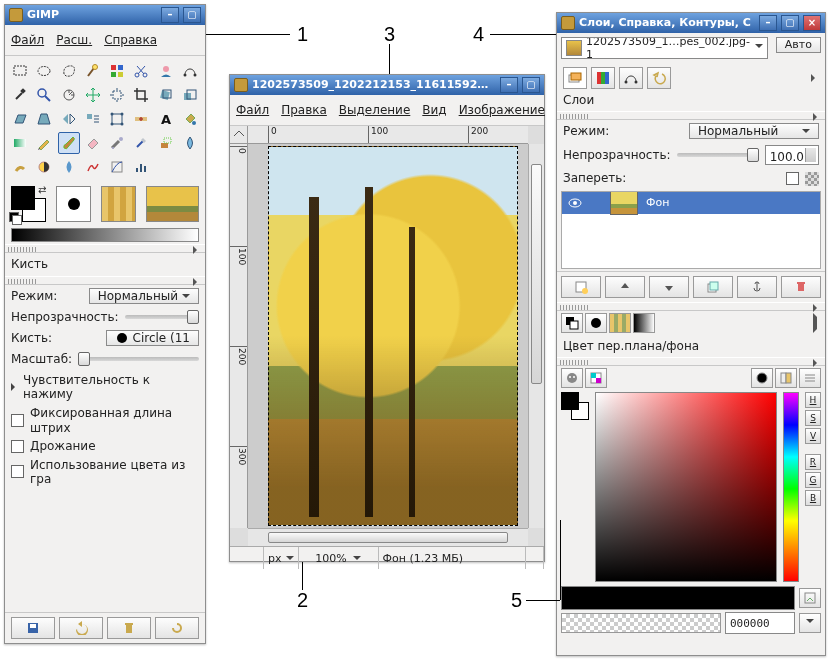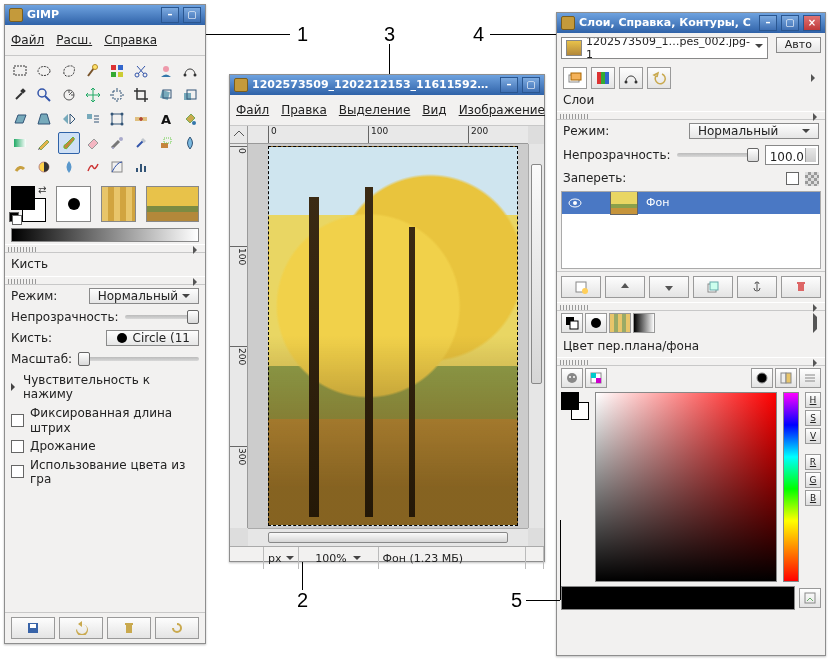--- a/index.html
+++ b/index.html
@@ -757,20 +757,29 @@
 
   <div class="cp-bottom">
     <div class="cp-cursw"></div>
     <span class="ch-tab">
         <svg width="12" height="12">
           <rect x="1" y="1" width="10" height="10" fill="none" stroke="#888"></rect>
           <path d="M3 9l3-3 3 3" fill="none" stroke="#6a6"></path>
         </svg>
       </span>
   </div>
+  <div class="cp-bottom">
+    <div style="flex:1;height:20px;border:1px solid #999;background:repeating-conic-gradient(#ccc 0 25%,#fff 0 50%) 0 0/8px 8px"></div>
+    <div class="hex">
+        <span>000000</span>
+      </div>
+    <span class="ch-tab">
+        <span class="caret" style="border:4px solid transparent;border-top-color:#444"></span>
+      </span>
+  </div>
 </div>
 
 <div class="ann" style="left:297px;top:24px">1</div>
 <div class="lead lead-h" style="left:206px;top:34px;width:84px"></div>
 
 <div class="ann" style="left:384px;top:24px">3</div>
 <div class="lead lead-v" style="left:389px;top:44px;height:30px"></div>
 
 <div class="ann" style="left:473px;top:24px">4</div>
 <div class="lead lead-h" style="left:490px;top:34px;width:66px"></div>

